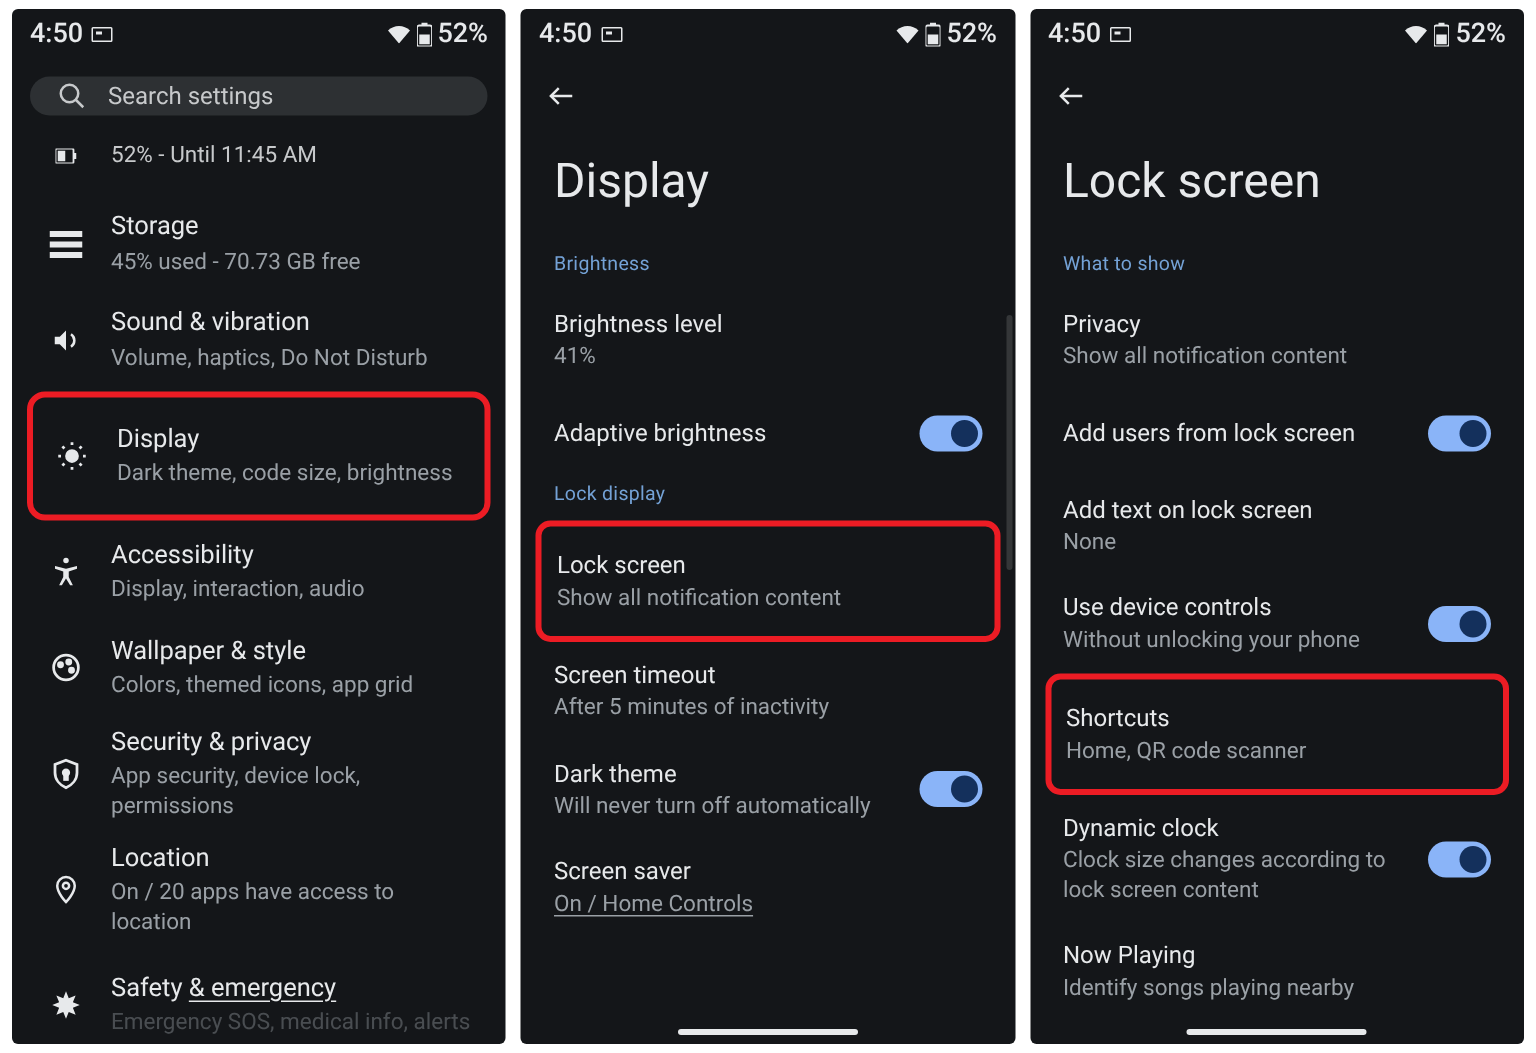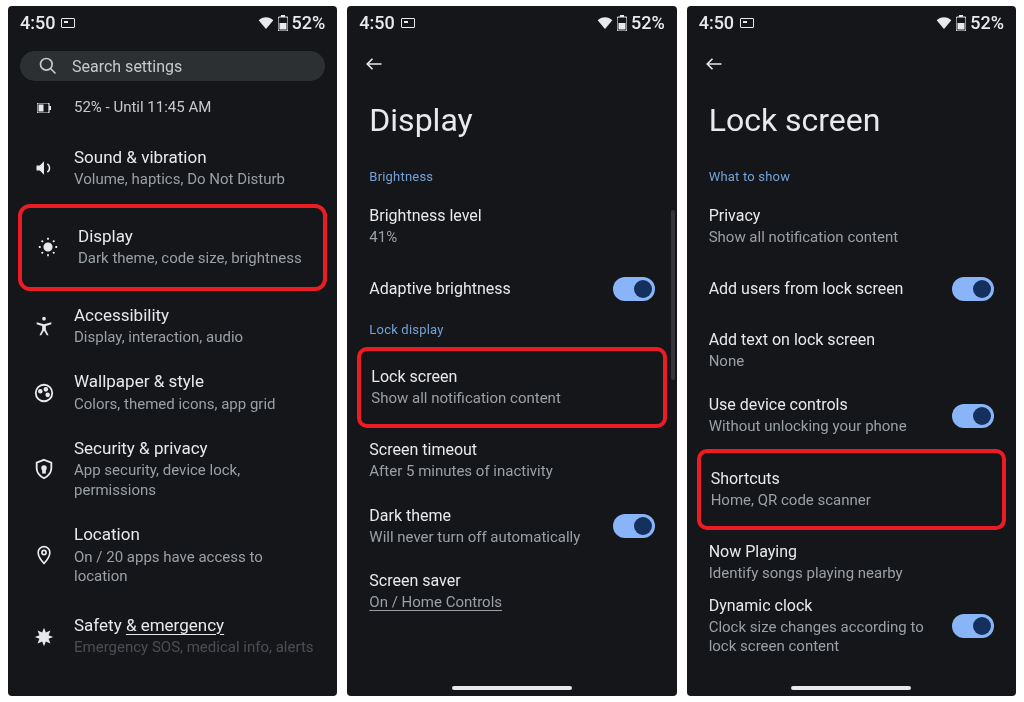--- a/index.html
+++ b/index.html
@@ -73,20 +73,33 @@
           <rect x="0" y="0" width="12" height="10" rx="1" fill="none" stroke="#e7e9eb" stroke-width="1.2"></rect>
           <rect x="12" y="3" width="2" height="4" fill="#e7e9eb"></rect>
           <rect x="1.5" y="1.5" width="5" height="7" fill="#e7e9eb"></rect>
         </svg>
     </span>
     <div class="txt">
         <span class="sub" style="color:#c7c9cb">52% - Until 11:45 AM</span>
       </div>
   </div>
 
+  <div class="row">
+    <span class="icon">
+      <svg width="22" height="18" viewBox="0 0 22 18" fill="#e7e9eb">
+          <rect y="0" width="22" height="4"></rect>
+          <rect y="7" width="22" height="4"></rect>
+          <rect y="14" width="22" height="4"></rect>
+        </svg>
+    </span>
+    <div class="txt">
+        <span class="label">Storage</span>
+        <span class="sub">45% used - 70.73 GB free</span>
+      </div>
+  </div>
 
   <div class="row">
     <span class="icon">
       <svg width="22" height="20" viewBox="0 0 24 24" fill="#e7e9eb">
           <path d="M3 9v6h4l5 5V4L7 9H3z"></path>
           <path d="M16 7a6 6 0 010 10" fill="none" stroke="#e7e9eb" stroke-width="2"></path>
         </svg>
     </span>
     <div class="txt">
         <span class="label">Sound &amp; vibration</span>
@@ -314,28 +327,28 @@
 
   <div class="hi-box">
     <div class="item">
       <div class="txt">
           <span class="label">Shortcuts</span>
           <span class="sub">Home, QR code scanner</span>
         </div>
     </div>
   </div>
 
+  <div class="item">
+    <div class="txt">
+        <span class="label">Dynamic clock</span>
+        <span class="sub">Clock size changes according to lock screen content</span>
+      </div>
+    <div class="toggle"></div>
+  </div>
   <div class="item" style="padding-bottom:0;min-height:46px;">
     <div class="txt">
         <span class="label">Now Playing</span>
         <span class="sub">Identify songs playing nearby</span>
       </div>
   </div>
-  <div class="item">
-    <div class="txt">
-        <span class="label">Dynamic clock</span>
-        <span class="sub">Clock size changes according to lock screen content</span>
-      </div>
-    <div class="toggle"></div>
-  </div>
 
   <div class="navbar"></div>
 </div>
 
 </body></html>

